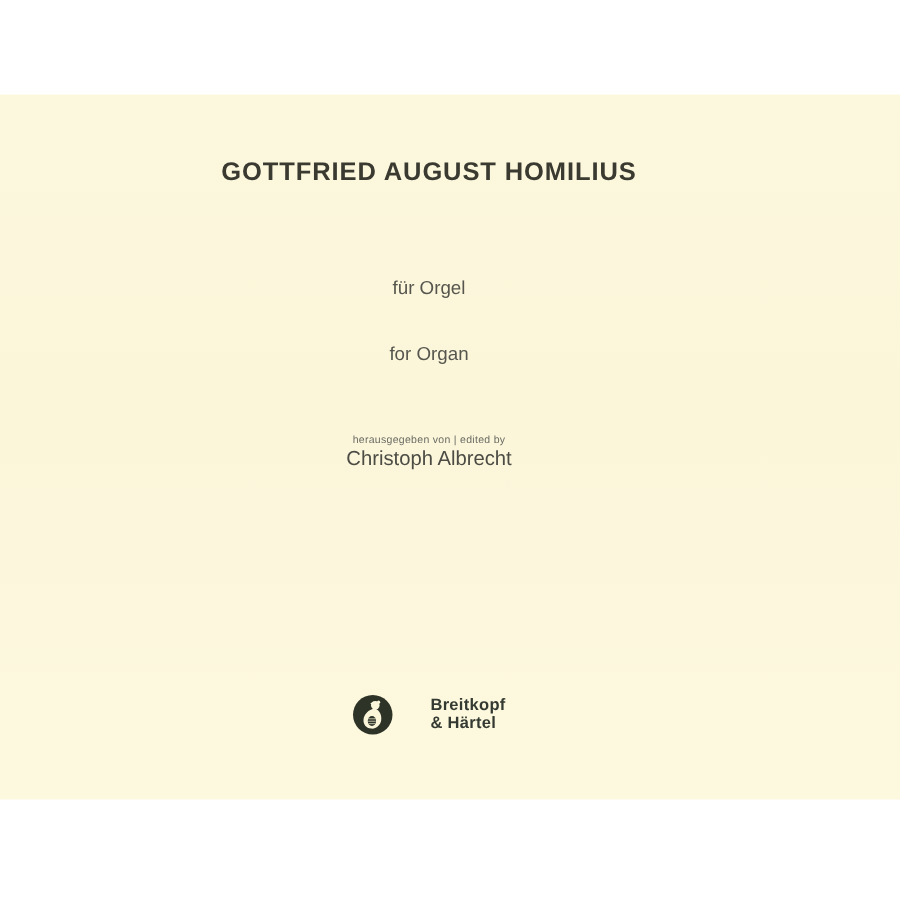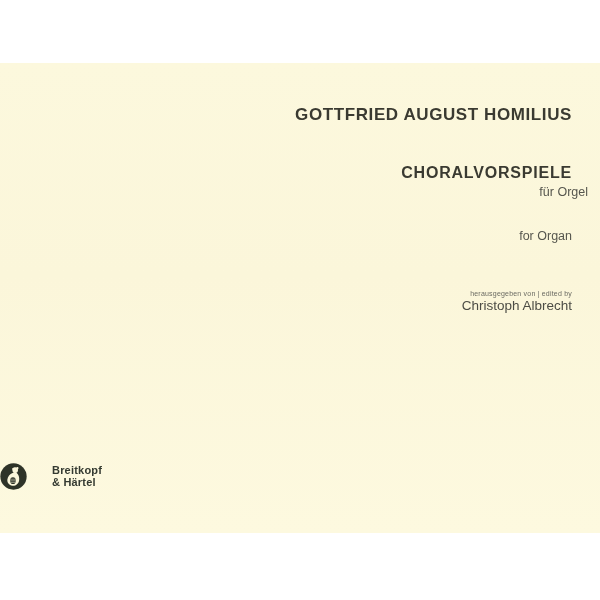--- a/index.html
+++ b/index.html
@@ -31,21 +31,21 @@
     position: absolute;
     top: 0;
     left: 0;
     width: 572px;
     height: 100%;
   }
   .tblock {
     position: absolute;
     left: 0;
     width: 100%;
-    text-align: right;
+    text-align: center;
     white-space: nowrap;
   }
   .composer {
     top: 42px;
     font-size: 17px;
     font-weight: bold;
     letter-spacing: 0.6px;
     color: #3a3a31;
   }
   .dates {
@@ -58,21 +58,21 @@
     font-size: 16px;
     font-weight: bold;
     letter-spacing: 0.8px;
     color: #3a3a31;
   }
   .title-de { top: 101px; }
   .subtitle {
     font-size: 12.5px;
     color: #56564e;
   }
-  .subtitle-de { top: 122px; margin-left: 16px; }
+  .subtitle-de { top: 122px; }
   .title-en { top: 145px; }
   .subtitle-en { top: 166px; }
   .editor-label {
     top: 227px;
     font-size: 7px;
     letter-spacing: 0.2px;
     color: #6a6a62;
   }
   .editor-name {
     top: 235px;
@@ -90,20 +90,21 @@
     font-size: 7.5px;
     letter-spacing: 0.3px;
     color: #5d5d55;
   }
   .logo-row {
     position: absolute;
     top: 400px;
     left: 0;
     width: 100%;
     display: flex;
+    justify-content: center;
     align-items: center;
     gap: 25px;
   }
   .logo-badge {
     width: 27px;
     height: 27px;
     flex: 0 0 auto;
     display: block;
   }
   .logo-text {
@@ -118,21 +119,20 @@
 </head>
 <body>
 
 <div class="canvas">
   <div class="page">
     <div class="content">
 
       <div class="tblock composer">GOTTFRIED AUGUST HOMILIUS</div>
 
 
-      <div class="tblock work-title title-de">CHORALVORSPIELE</div>
 
       <div class="tblock subtitle subtitle-de">für Orgel</div>
 
 
       <div class="tblock subtitle subtitle-en">for Organ</div>
 
       <div class="tblock editor-label">herausgegeben von | edited by</div>
 
       <div class="tblock editor-name">Christoph Albrecht</div>
 

